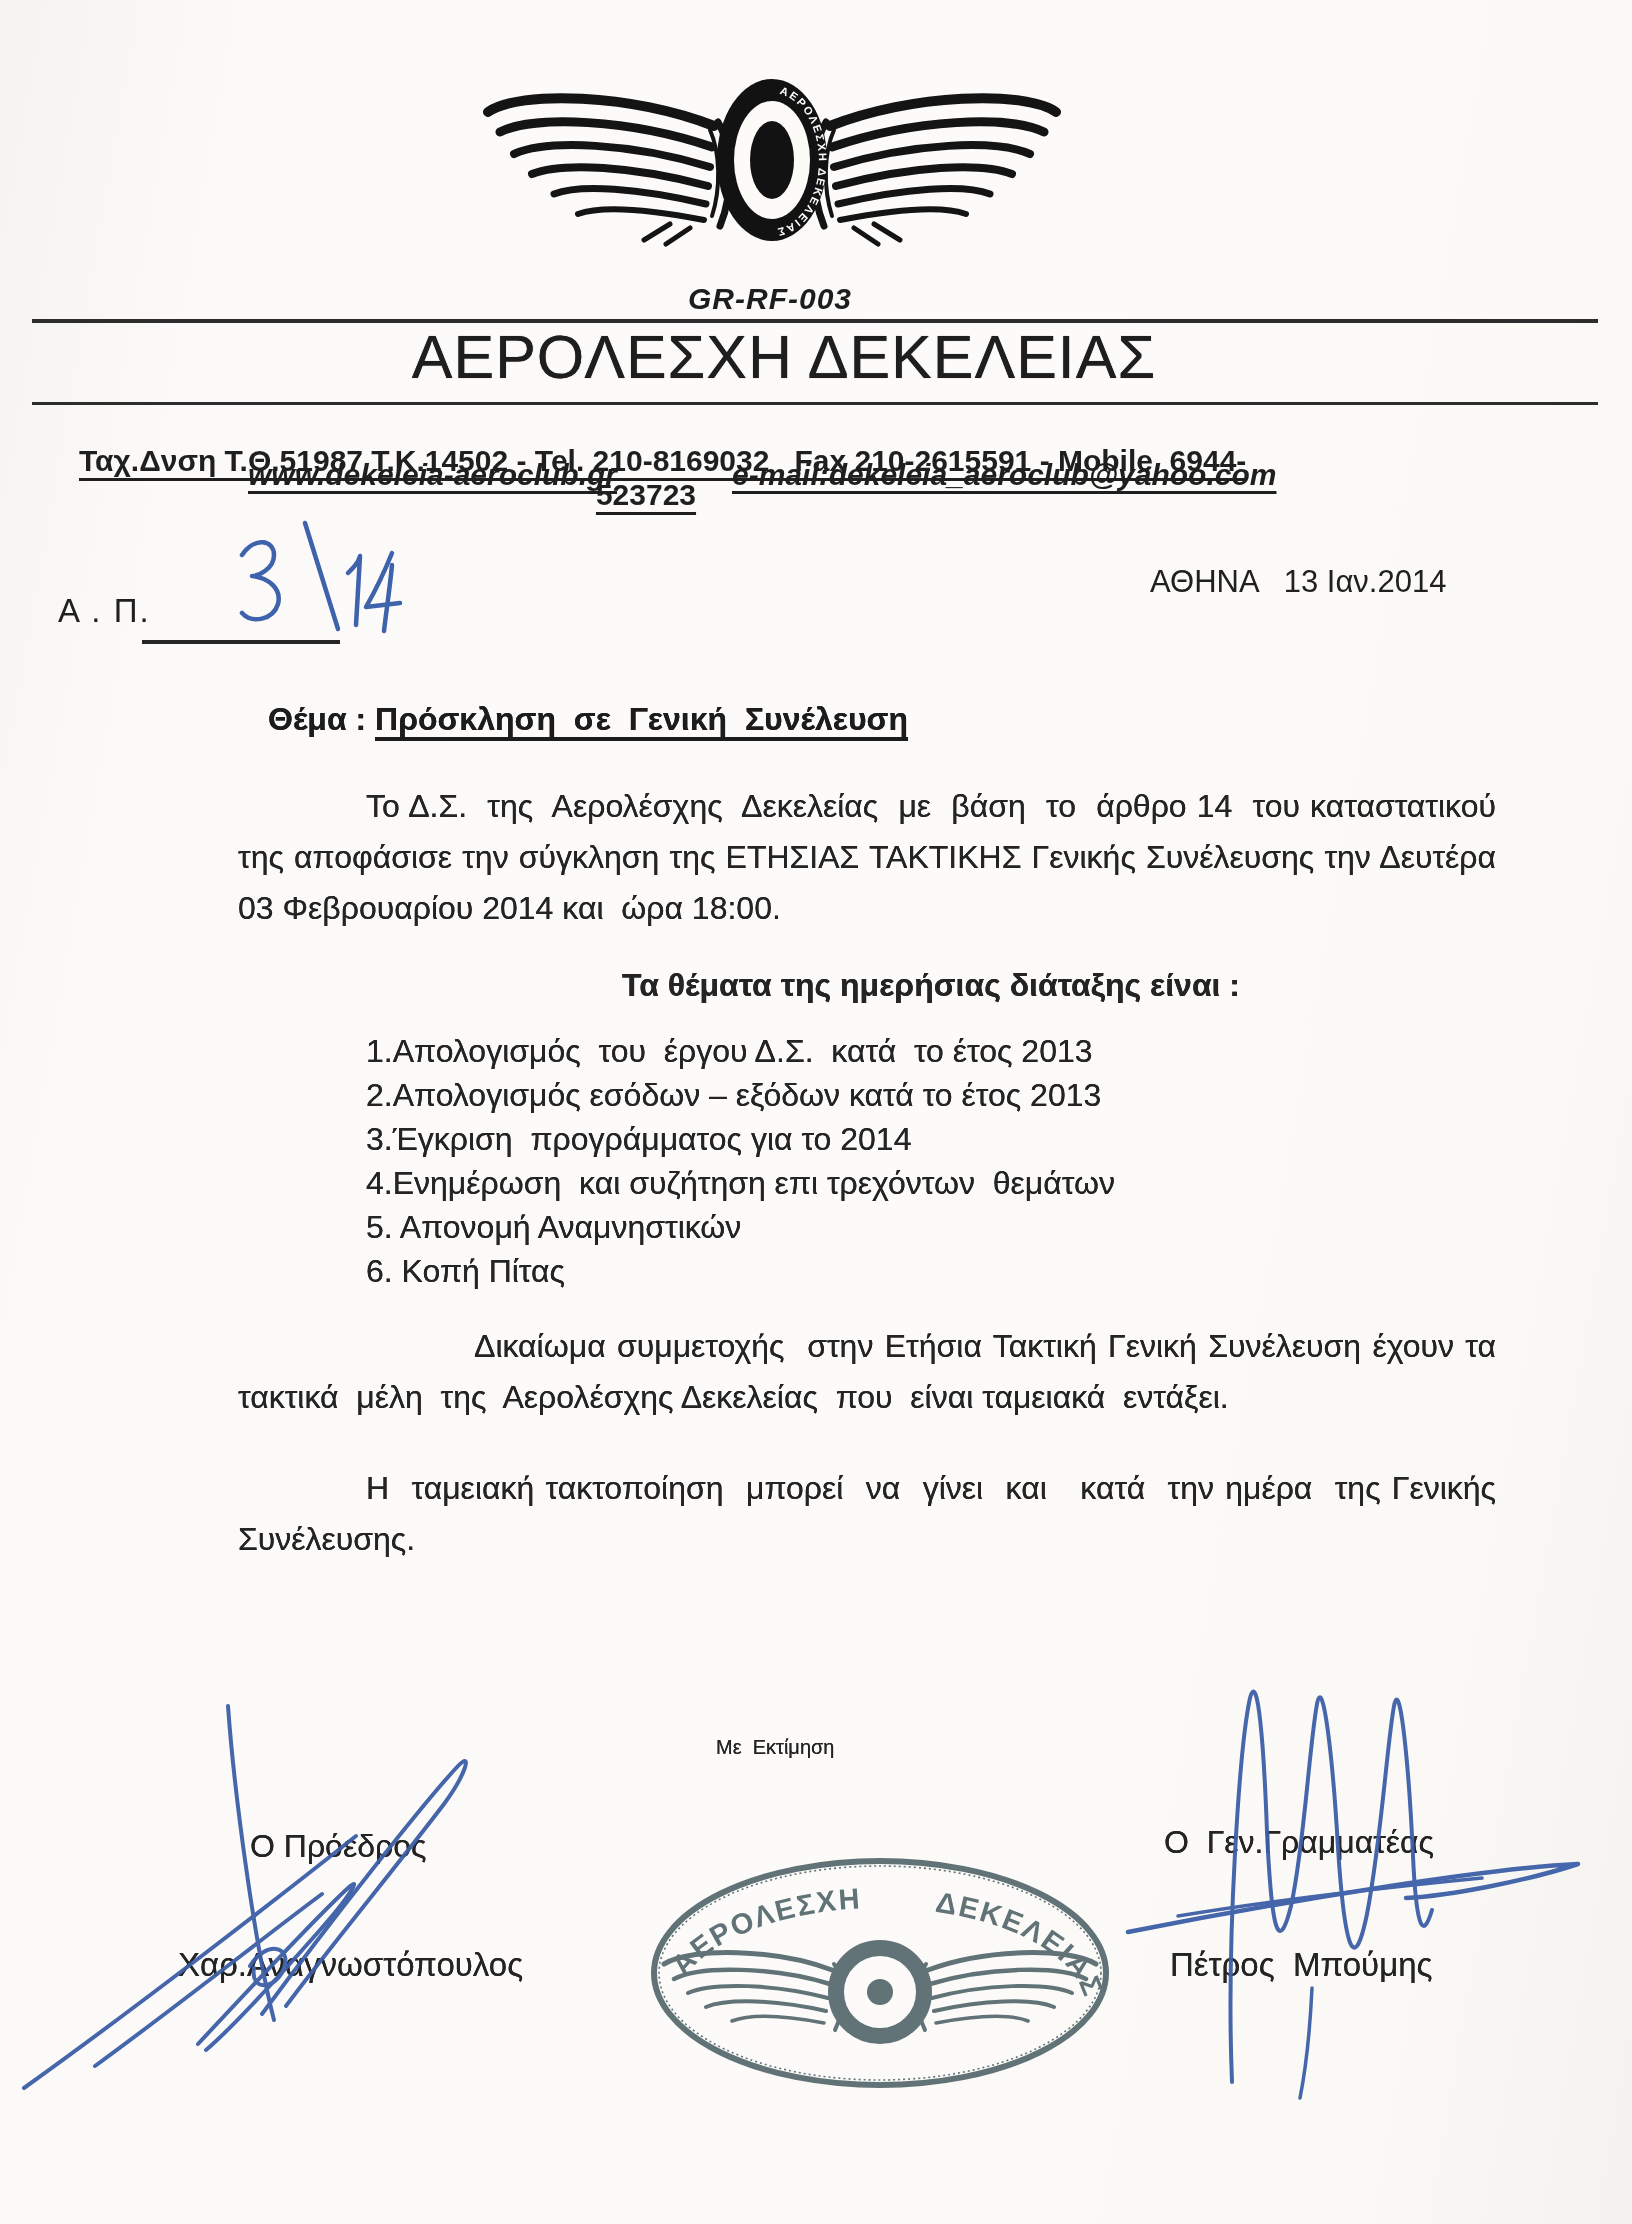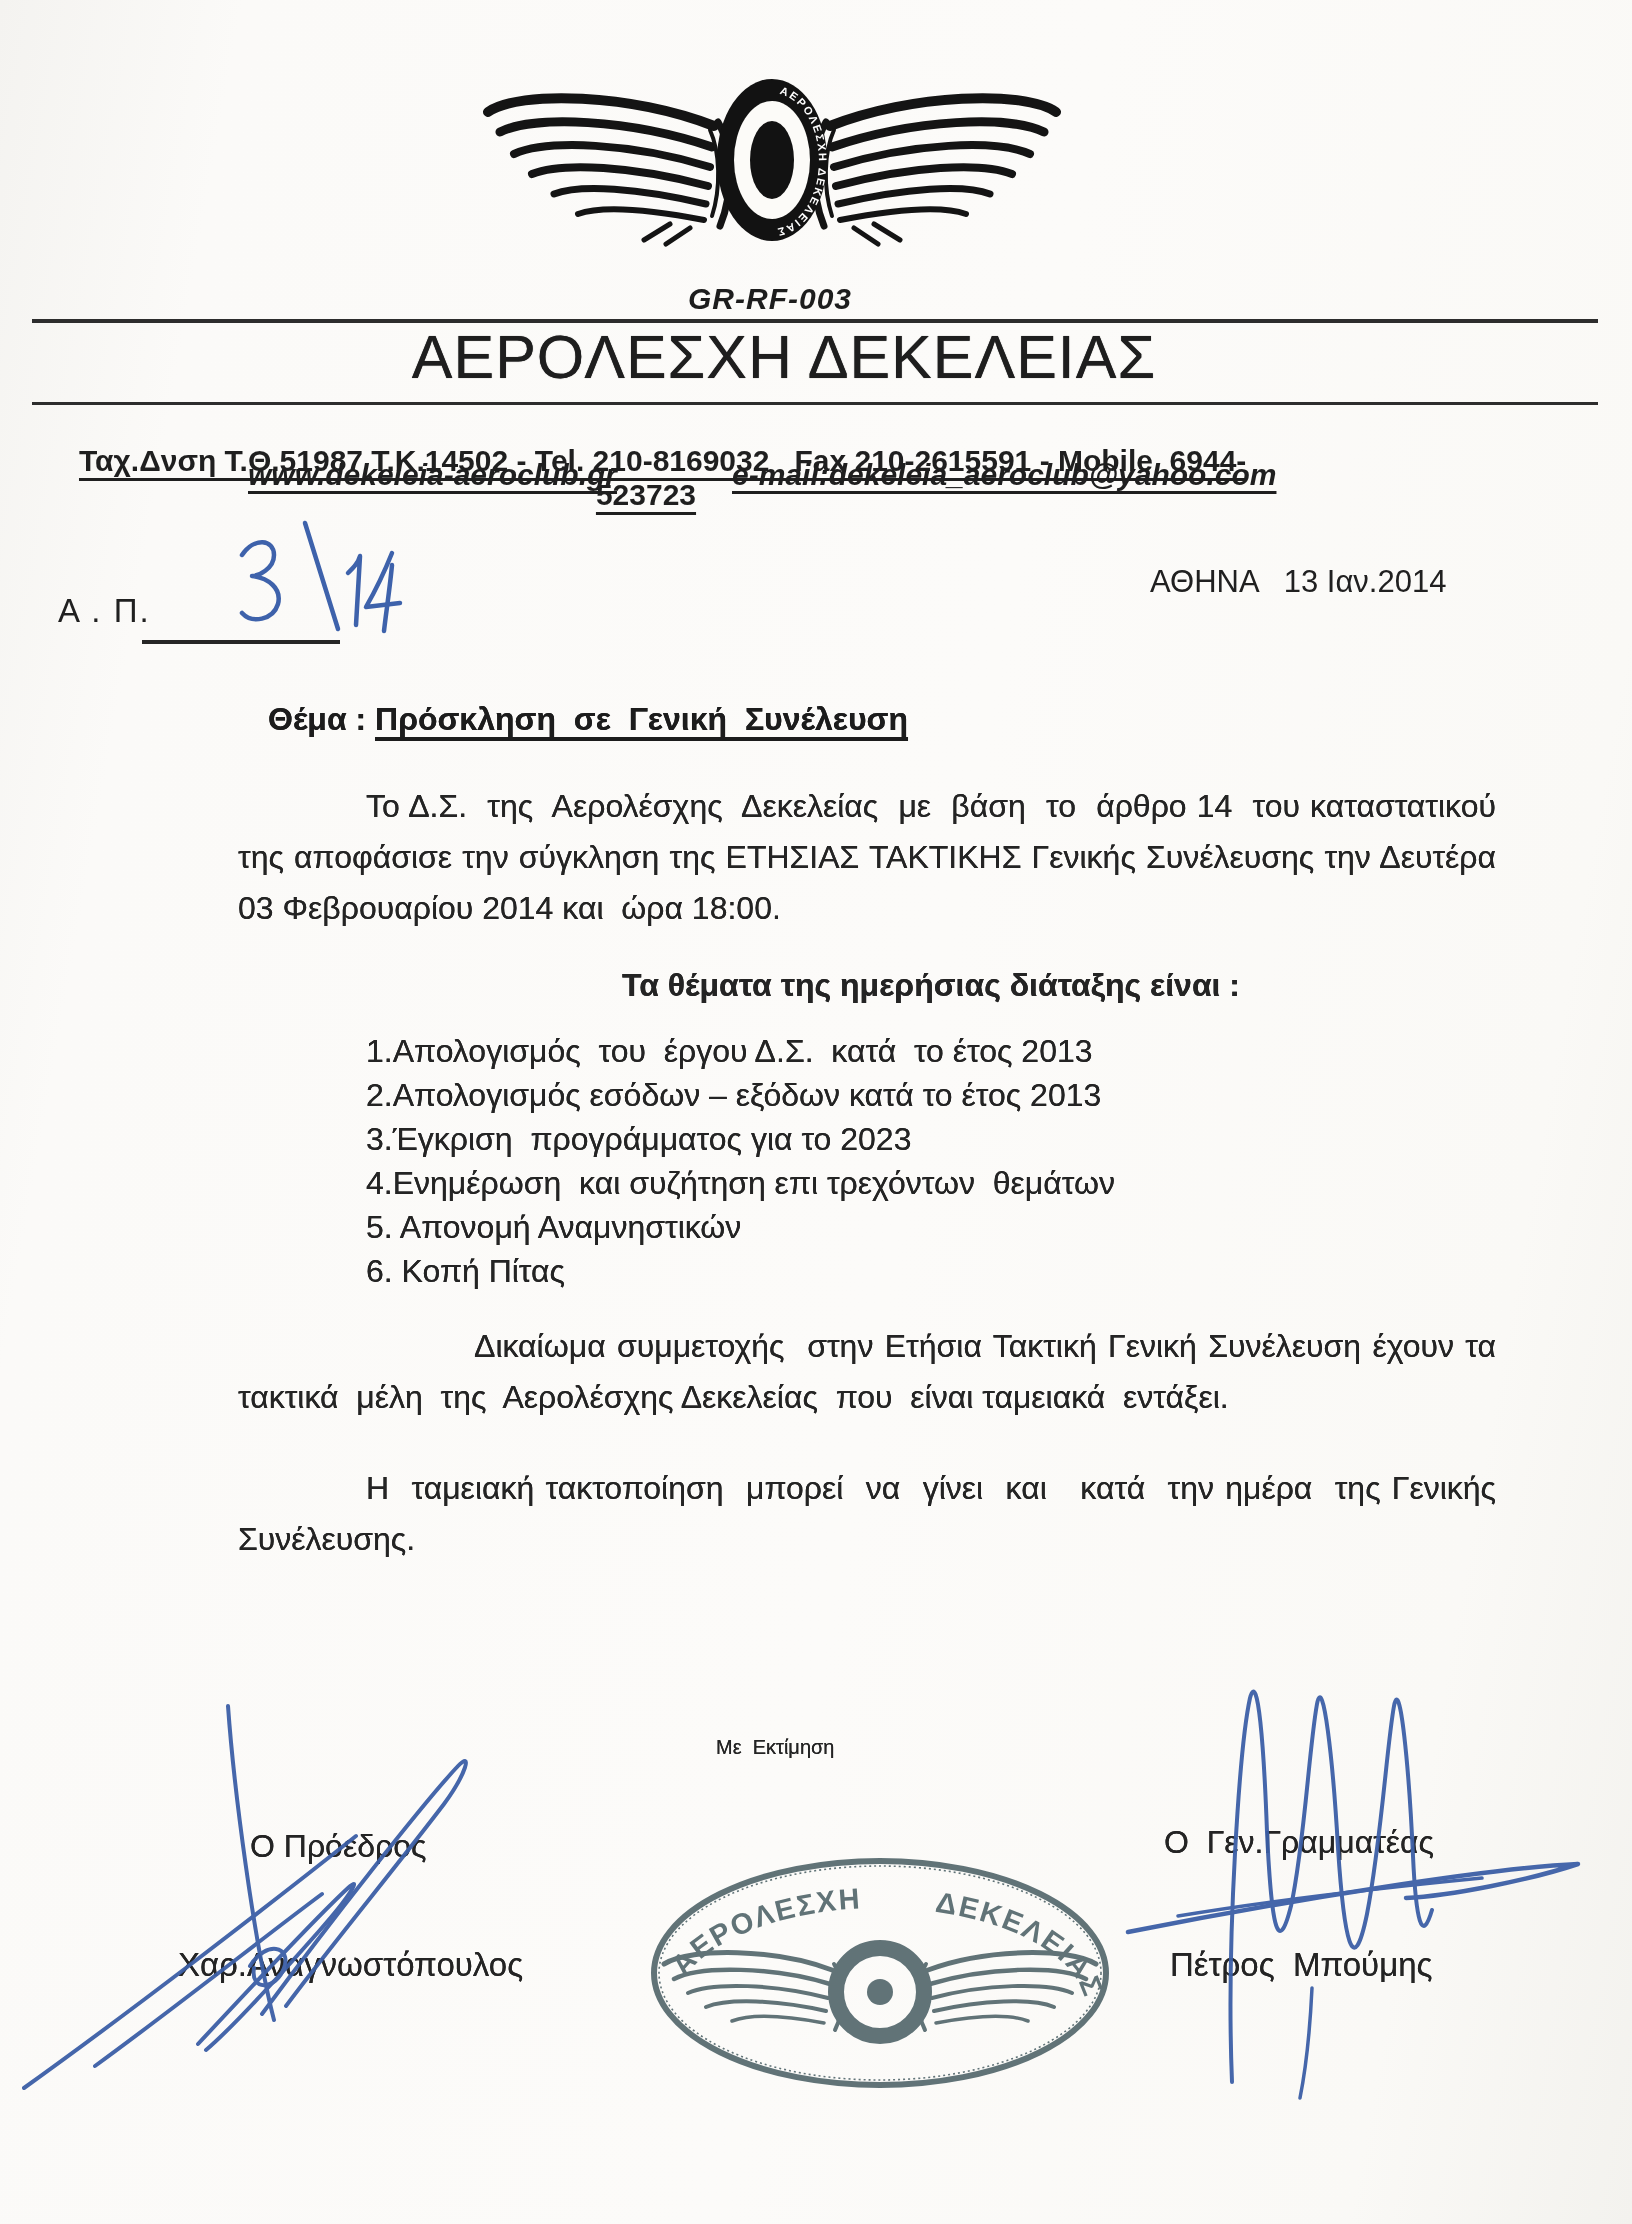--- a/index.html
+++ b/index.html
@@ -118,21 +118,21 @@
 
   <div class="abs city-date pre">ΑΘΗΝΑ   13 Ιαν.2014</div>
 
   <div class="abs doc-body">
     <p class="subject pre"><span>Θέμα : </span><span class="subject-title">Πρόσκληση  σε  Γενική  Συνέλευση</span></p>
     <p class="indent1 pre">Το Δ.Σ.  της  Αερολέσχης  Δεκελείας  με  βάση  το  άρθρο 14  του καταστατικού της αποφάσισε την σύγκληση της ΕΤΗΣΙΑΣ ΤΑΚΤΙΚΗΣ Γενικής Συνέλευσης την Δευτέρα  03 Φεβρουαρίου 2014 και  ώρα 18:00.</p>
     <p class="indent1 pre agenda-intro">Τα θέματα της ημερήσιας διάταξης είναι :</p>
     <div class="agenda-list">
       <div class="pre">1.Απολογισμός  του  έργου Δ.Σ.  κατά  το έτος 2013</div>
       <div class="pre">2.Απολογισμός εσόδων – εξόδων κατά το έτος 2013</div>
-      <div class="pre">3.Έγκριση  προγράμματος για το 2023</div>
+      <div class="pre">3.Έγκριση  προγράμματος για το 2014</div>
       <div class="pre">4.Ενημέρωση  και συζήτηση επι τρεχόντων  θεμάτων</div>
       <div class="pre">5. Απονομή Αναμνηστικών</div>
       <div class="pre">6. Κοπή Πίτας</div>
     </div>
     <p class="indent2 pre p3">Δικαίωμα συμμετοχής  στην Ετήσια Τακτική Γενική Συνέλευση έχουν τα  τακτικά  μέλη  της  Αερολέσχης Δεκελείας  που  είναι ταμειακά  εντάξει.</p>
     <p class="indent1 pre">Η  ταμειακή τακτοποίηση  μπορεί  να  γίνει  και   κατά  την ημέρα  της Γενικής  Συνέλευσης.</p>
   </div>
 
   <div class="abs valediction pre">Με  Εκτίμηση</div>
   <div class="abs role-left">Ο Πρόεδρος</div>

